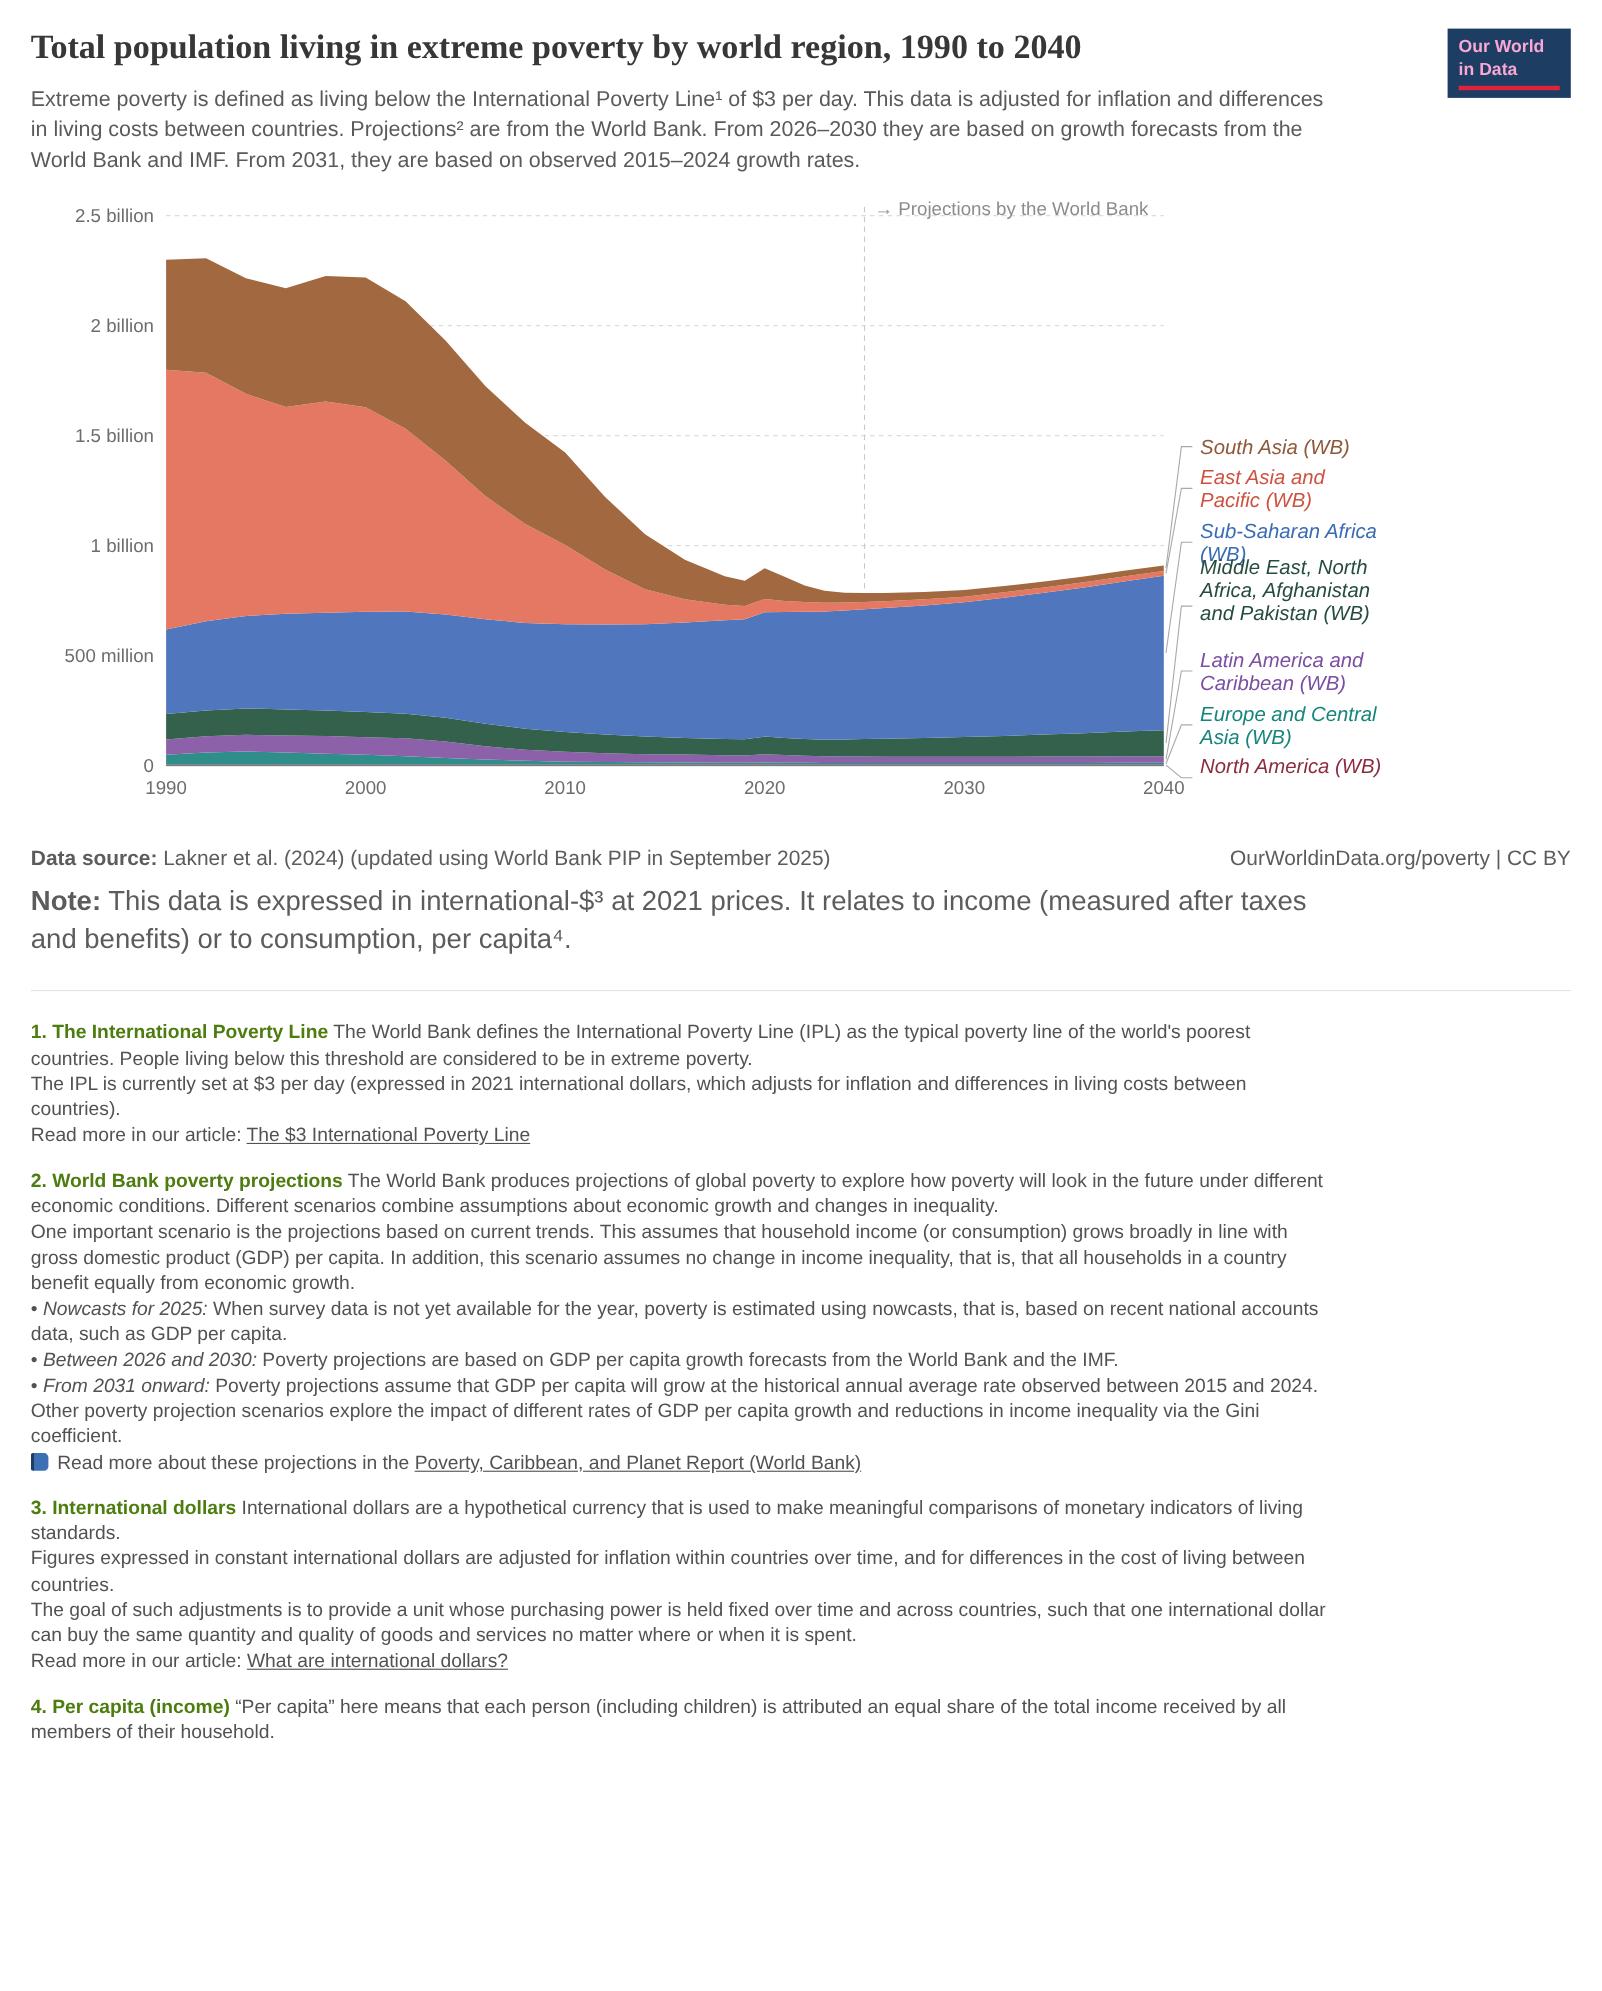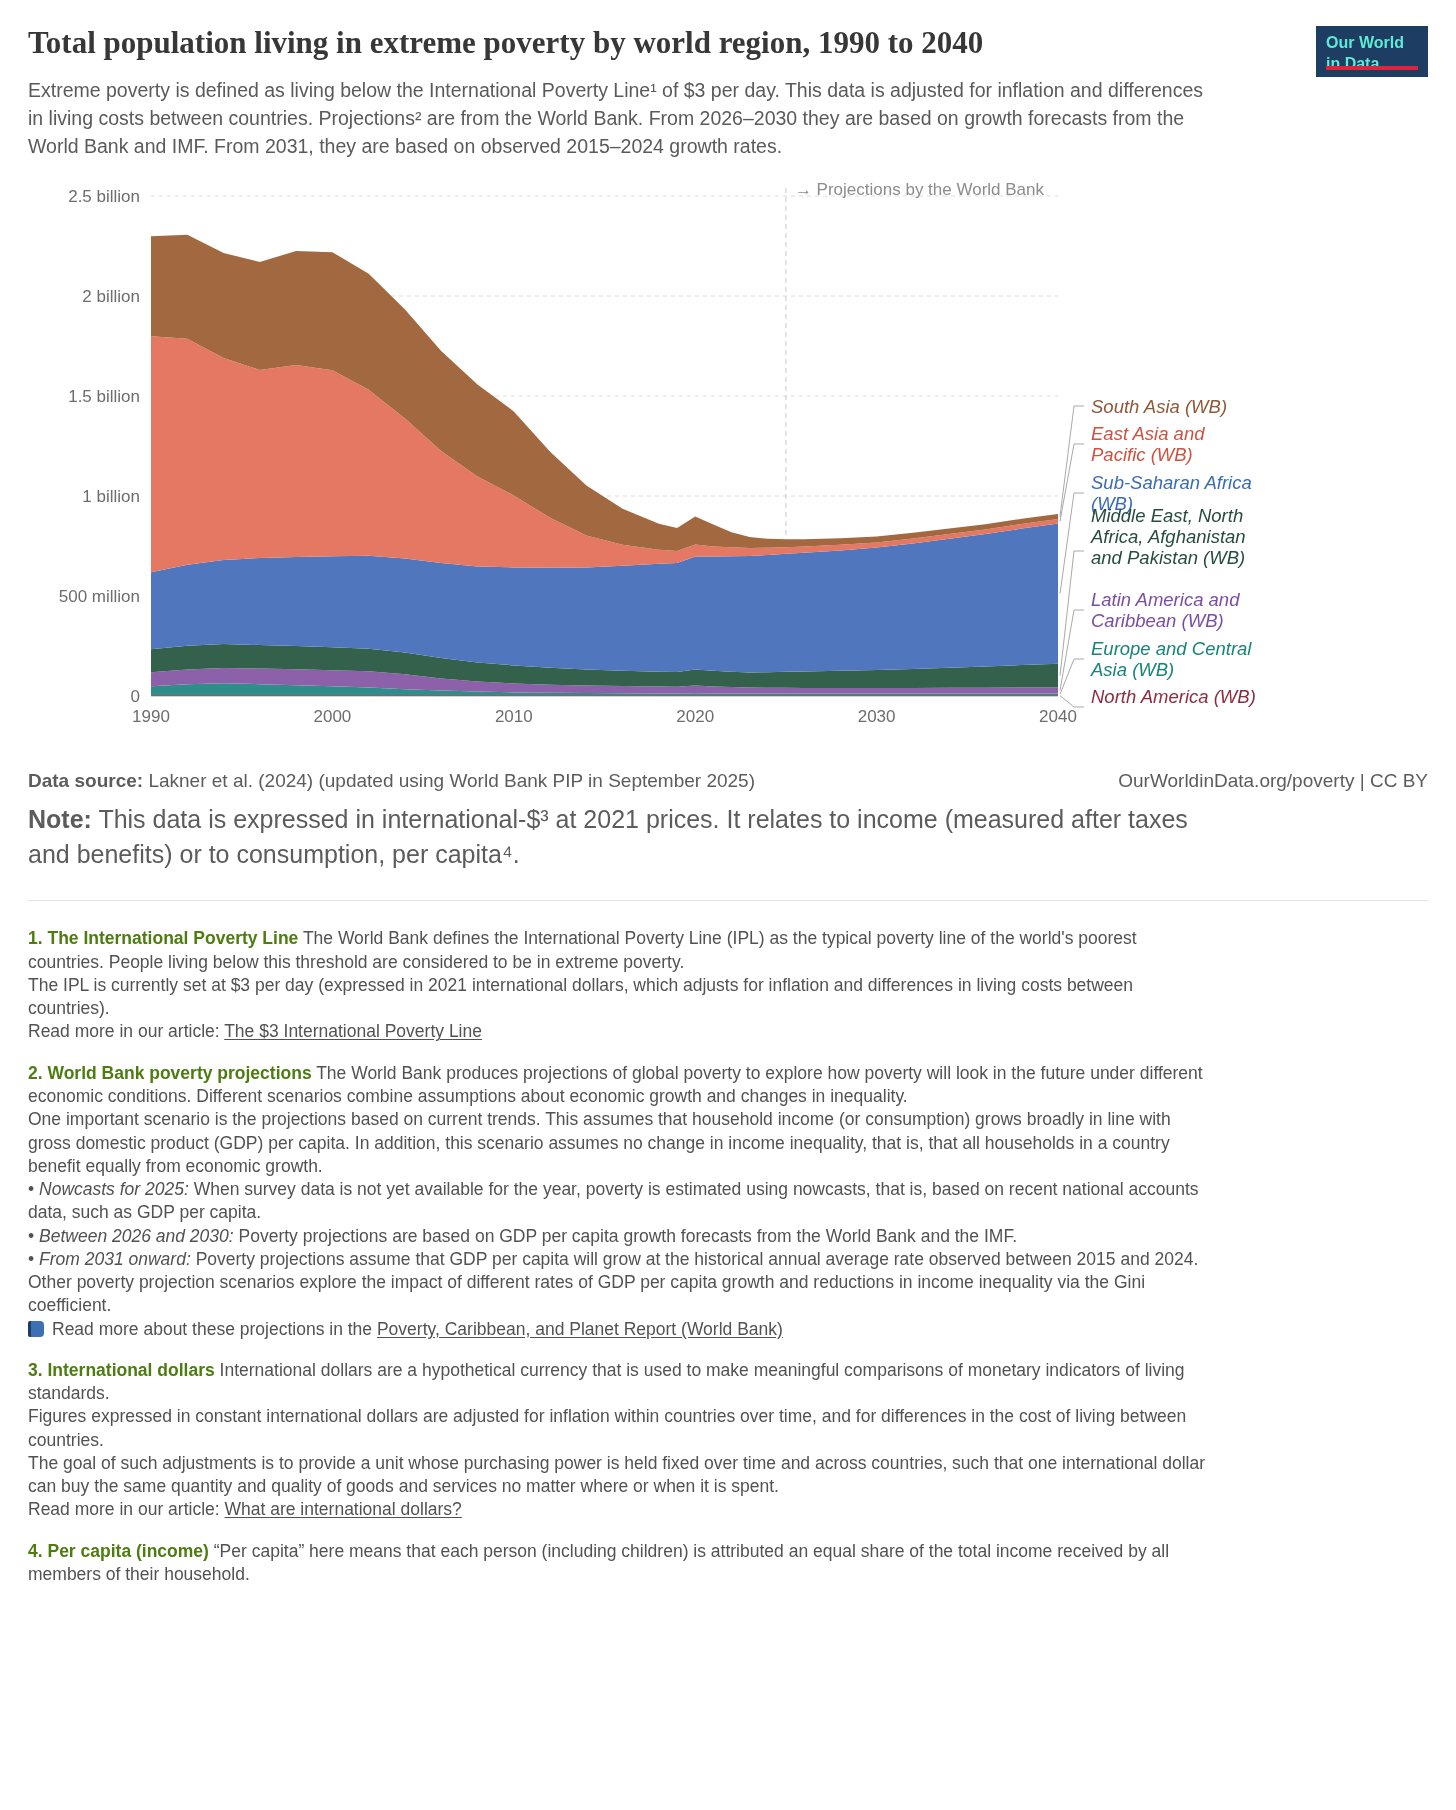--- a/index.html
+++ b/index.html
@@ -1,20 +1,20 @@
 <!DOCTYPE html>
 <html><head>
 <meta charset="utf-8">
 <style>
   html,body{margin:0;padding:0;background:#fff;}
   body{width:1456px;font-family:"Liberation Sans","DejaVu Sans",sans-serif;color:#4a4a4a;}
   .page{box-sizing:border-box;padding:24px 28px 30px;position:relative;}
   .header{position:relative;}
   h1.title{font-family:"Liberation Serif","DejaVu Serif",serif;font-size:31px;line-height:1.25;font-weight:700;color:#373737;margin:0;max-width:1060px;}
-  .logo{position:absolute;top:2px;right:0;width:92px;background:#1D3D63;color:#5eead4;padding:7px 10px 2px;line-height:1.3;}
+  .logo{position:absolute;top:2px;right:0;width:92px;background:#1D3D63;color:#f9a8d4;padding:7px 10px 14px;line-height:1.3;}
   .logo-line{font-size:16px;font-weight:700;}
   .logo-bar{position:absolute;left:10px;right:10px;bottom:7px;height:4px;background:#E0233C;}
   .subtitle{font-size:19.5px;line-height:1.43;color:#5a5a5a;margin:14px 0 0;max-width:1190px;}
   .chart-wrap{position:relative;margin-top:14px;height:566px;}
   #chart-svg{position:absolute;left:0;top:0;}
   #chart-svg text{font-family:"Liberation Sans","DejaVu Sans",sans-serif;}
   #chart-svg text.tick{font-size:17px;fill:#6d6d6d;}
   #chart-svg text.proj{font-size:17px;fill:#8c8c8c;}
   .legend-item{position:absolute;left:1063px;width:168px;font-size:18.5px;line-height:21px;cursor:pointer;font-style:italic;}
   .source-row{display:flex;justify-content:space-between;align-items:flex-start;margin-top:30px;font-size:19px;color:#5c5c5c;}

